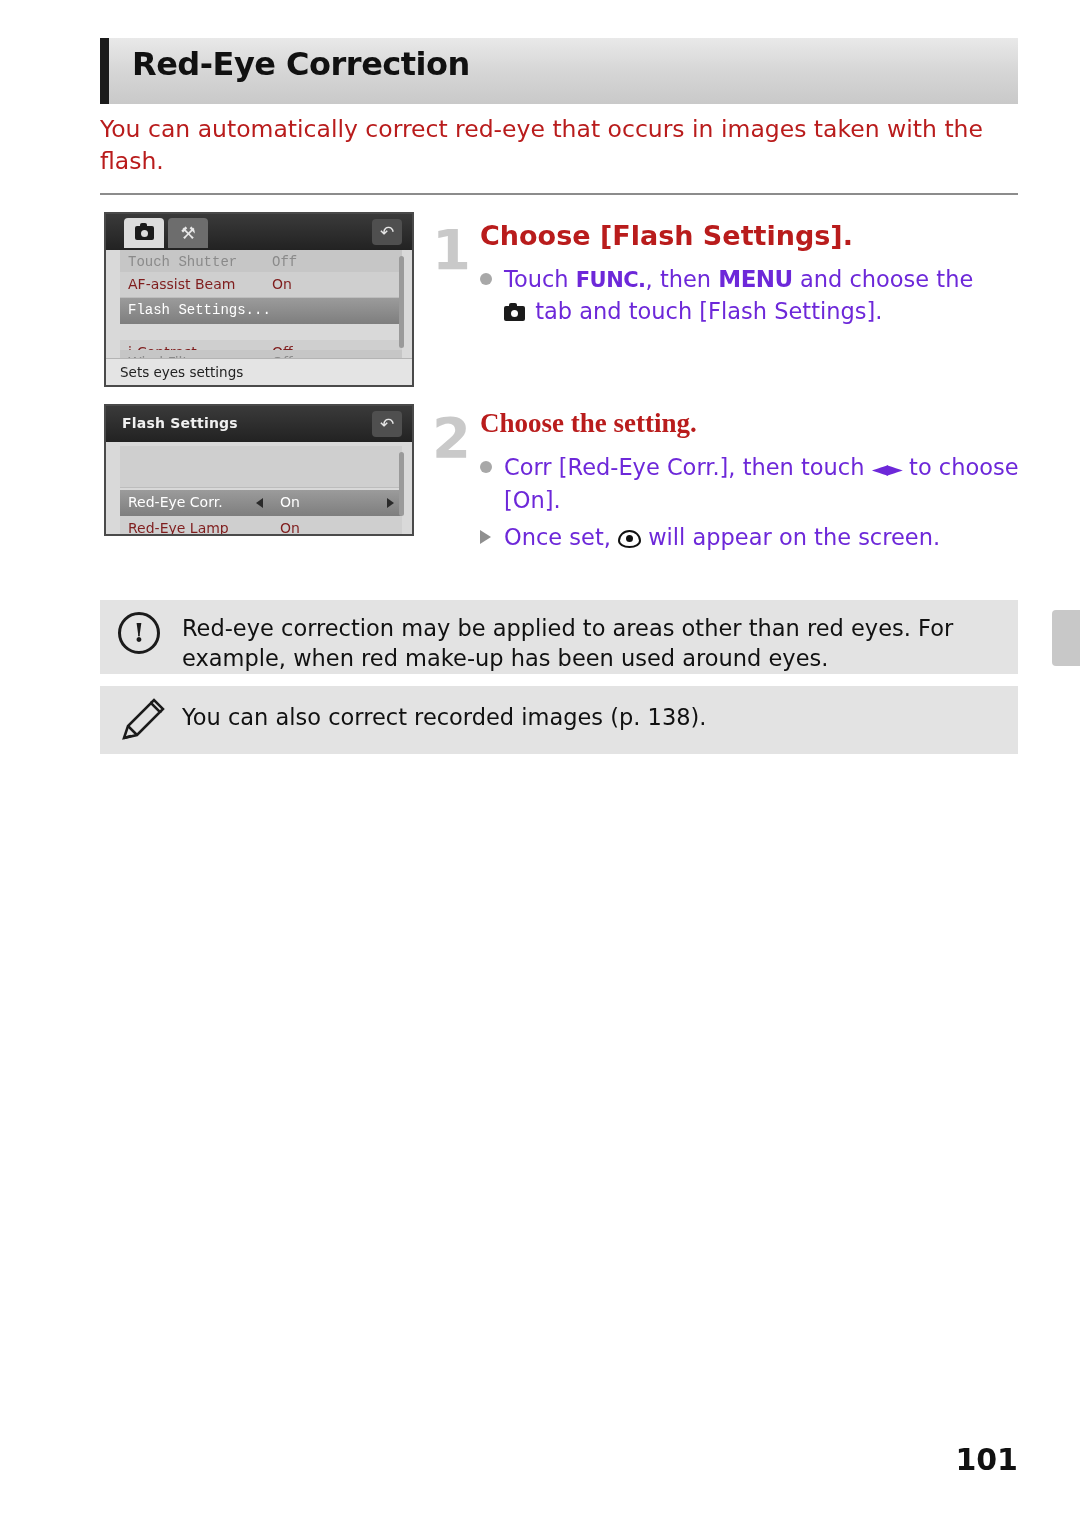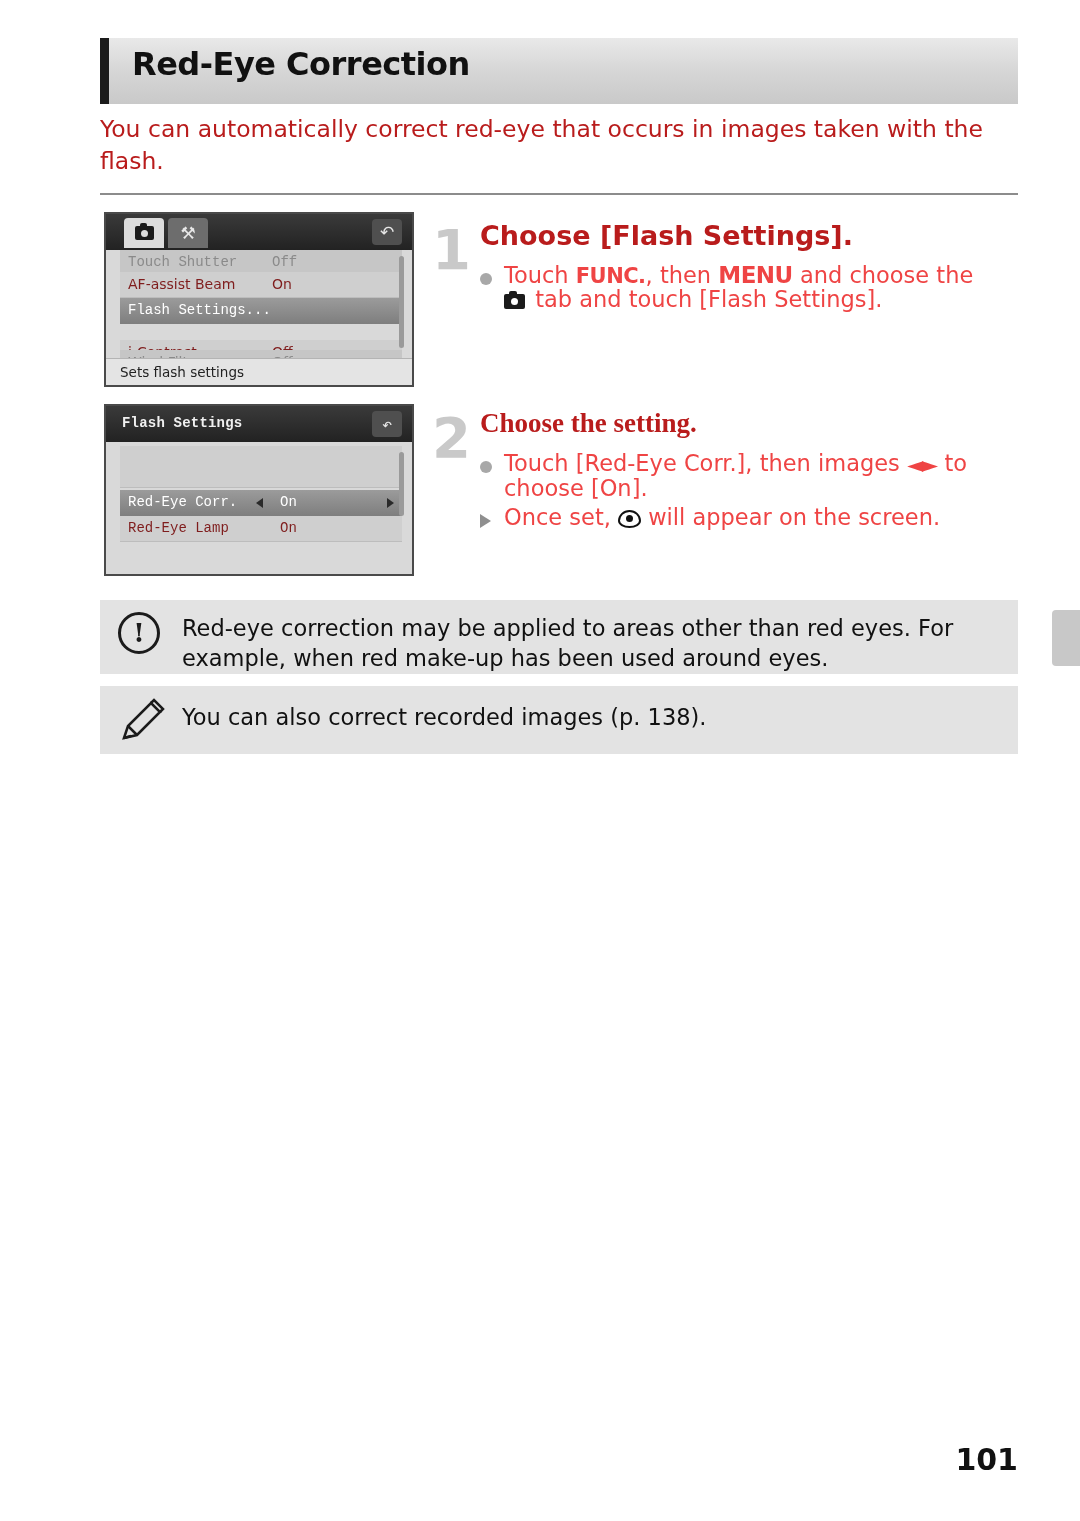--- a/index.html
+++ b/index.html
@@ -68,21 +68,21 @@
 
   
   .screen {
     position: absolute;
     background: #d9d9d9;
     border: 2px solid #4a4a4a;
     box-sizing: border-box;
     overflow: hidden;
   }
   .screen1 { left: 104px; top: 212px; width: 310px; height: 175px; }
-  .screen2 { left: 104px; top: 404px; width: 310px; height: 172px; font-family: Liberation Mono, monospace; }
+  .screen2 { left: 104px; top: 404px; width: 310px; height: 132px; }
 
   .scr-topbar {
     position: absolute;
     left: 0; top: 0;
     width: 100%;
     height: 36px;
     background: linear-gradient(to bottom, #3a3a3a 0%, #222 100%);
   }
   .tab {
     position: absolute;
@@ -219,22 +219,22 @@
     font-size: 27px;
     font-weight: bold;
     color: #b91c1c;
     white-space: nowrap;
   }
   .step-body {
     position: absolute;
     left: 48px;
     width: 540px;
     font-size: 22.5px;
-    line-height: 23px;
-    color: #ef4444;
+    line-height: 31px;
+    color: #6d28d9;
   }
   .bullet-dot {
     position: absolute;
     left: 0px;
     top: 9px;
     width: 12px; height: 12px;
     border-radius: 50%;
     background: #a8a8a8;
   }
   .bullet-tri {
@@ -412,21 +412,21 @@
       <span class="val">Off</span>
     </div>
     <div class="menu-row row-faded" style="top:136px;">
       <span class="lbl">Wind Filter</span>
       <span class="val">Off</span>
     </div>
 
     <div class="scrollbar" style="top:42px; height:92px;"></div>
 
     <div class="scr-footer">
-      <span>Sets flash settings</span>
+      <span>Sets eyes settings</span>
     </div>
   </div>
 
   <div class="screen screen2">
     <div class="scr-topbar">
       <div class="scr-title">Flash Settings</div>
       <div class="back-btn">↶</div>
     </div>
 
     <div class="menu-row row-normal" style="top:40px; height:42px; background:#cfcfcf;"></div>
@@ -455,21 +455,21 @@
       </div>
     </div>
   </div>
 
   <div class="step" style="top:400px;">
     <div class="step-num" style="top:10px;">2</div>
     <div class="step-head" style="top:8px;font-family:Liberation Serif, serif;">Choose the setting.</div>
     <div class="step-body" style="top:52px;">
       <div style="position:relative;">
         <span class="bullet-dot"></span>
-        <span class="bullet-text"><span>Touch [Red-Eye Corr.], then images </span><span class="inline-lr">◄►</span><span> to choose [On].</span></span>
+        <span class="bullet-text"><span>Corr [Red-Eye Corr.], then touch </span><span class="inline-lr">◄►</span><span> to choose [On].</span></span>
       </div>
       <div style="position:relative; margin-top:6px;">
         <span class="bullet-tri"></span>
         <span class="bullet-text"><span>Once set, </span><span class="inline-eye"></span><span> will appear on the screen.</span></span>
       </div>
     </div>
   </div>
 
   <div class="notice notice-1">
     <div class="excl-icon">!</div>

